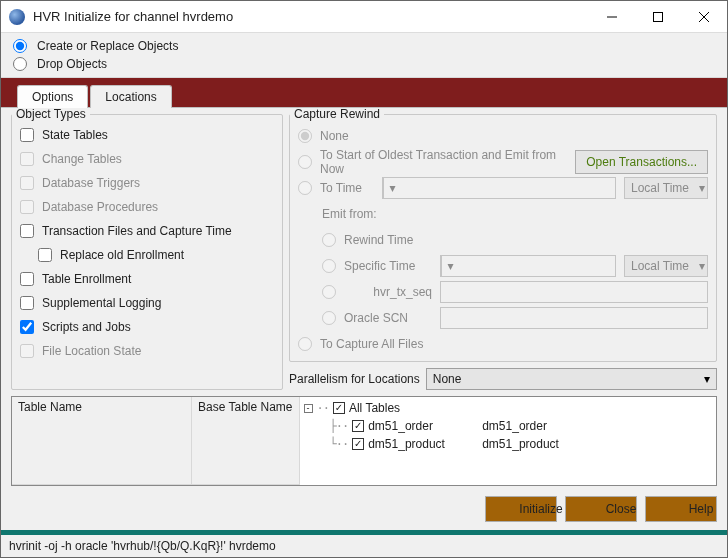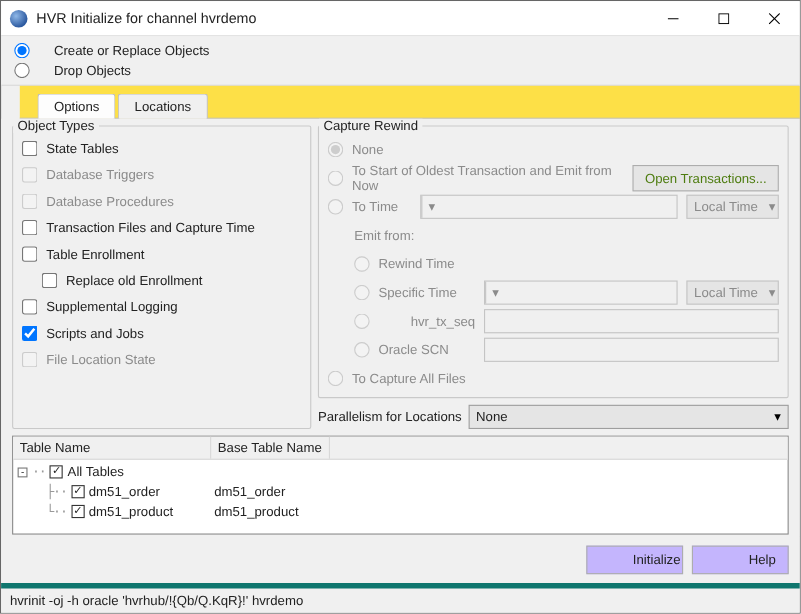--- a/index.html
+++ b/index.html
@@ -4,24 +4,24 @@
 <style>
   * { box-sizing: border-box; }
   html, body { margin:0; padding:0; font-family: "Segoe UI", Tahoma, sans-serif; font-size:12px; color:#222; background:#fff; height:100%; }
   .window { width:728px; height:558px; border:1px solid #666; display:flex; flex-direction:column; background:#f0f0f0; }
   .titlebar { height:32px; display:flex; align-items:center; background:#fff; border-bottom:1px solid #ddd; }
   .titlebar .icon { width:16px; height:16px; margin:0 8px; border-radius:50%; background:radial-gradient(circle at 35% 35%, #8fb8e8 0%, #2d5aa0 70%); }
   .titlebar .title { font-size:13px; flex:1; }
   .winbtns { display:flex; height:100%; }
   .winbtn { width:46px; display:flex; align-items:center; justify-content:center; }
   .winbtn svg { width:10px; height:10px; }
-  .radiorow { display:flex; align-items:center; gap:18px; padding:2px 10px; }
+  .radiorow { display:flex; align-items:center; gap:6px; padding:2px 10px; }
   .radiorow input[type=radio] { margin:0 4px 0 2px; }
   .radioset { background:#f0f0f0; padding:4px 0 4px 0; border-bottom:1px solid #d9d9d9; }
-  .tabs { display:flex; align-items:flex-end; padding:6px 10px 0 16px; border-bottom:1px solid #bfbfbf; background:#fde047;margin-left:17px; }
+  .tabs { display:flex; align-items:flex-end; padding:6px 10px 0 16px; border-bottom:1px solid #bfbfbf; background:#7f1d1d; }
   .tab { border:1px solid #bfbfbf; border-bottom:none; border-radius:3px 3px 0 0; padding:4px 14px; margin-right:2px; background:#f0f0f0; cursor:default; position:relative; top:1px; }
   .tab.active { background:#fdfdfd; }
   .content { flex:1; display:flex; flex-direction:column; background:#f0f0f0; padding:6px 10px 2px 10px; overflow:hidden; }
   .topcols { display:flex; gap:6px; }
   .group { border:1px solid #c9c9c9; border-radius:2px; padding:8px; position:relative; background:#f0f0f0; }
   .group-title { position:absolute; top:-8px; left:0; background:#f0f0f0; padding:0 4px; font-size:12px; }
   .leftcol { width:272px; }
   .rightcol { flex:1; }
   .chk { display:flex; align-items:center; gap:8px; height:24px; }
   .chk.indent { padding-left:18px; }
@@ -32,32 +32,32 @@
   .subrows { padding-left:24px; }
   .combo { flex:1; display:flex; align-items:center; border:1px solid #c4c4c4; background:#f0f0f0; height:22px; }
   .combo .arrow { width:18px; display:flex; align-items:center; justify-content:center; border-left:1px solid #c4c4c4; height:100%; }
   .smallcombo { width:84px; display:flex; align-items:center; background:#e5e5e5; border:1px solid #c4c4c4; height:22px; padding:0 2px 0 6px; color:#8b8b8b; }
   .smallcombo .arrow { margin-left:auto; }
   .txtbox { flex:1; border:1px solid #c4c4c4; background:#f0f0f0; height:22px; }
   .btn { border:1px solid #adadad; background:#e5e5e5; padding:0 10px; height:24px; display:flex; align-items:center; color:#4d7c0f; }
   .parallel { display:flex; align-items:center; gap:6px; margin-top:6px; }
   .widecombo { flex:1; border:1px solid #9e9e9e; background:#e5e5e5; height:22px; display:flex; align-items:center; padding:0 6px; color:#222; }
   .widecombo .arrow { margin-left:auto; color:#000; }
-  .tbl { flex:1; border:1px solid #888; background:#fff; margin-top:6px; display:flex; flex-direction:column; min-height:90px; }
+  .tbl { flex:1; border:1px solid #888; background:#fff; margin-top:6px; display:flex; flex-direction:row; min-height:90px; }
   .tblhdr { display:flex; background:#f0f0f0; border-bottom:1px solid #d8d8d8; }
   .tblhdr div { padding:3px 6px; border-right:1px solid #d8d8d8; font-size:12px; }
   .tblhdr .c1 { width:180px; }
   .tblbody { padding:2px 4px; font-size:12px; }
   .treerow { display:flex; align-items:center; height:18px; gap:4px; }
   .treerow .exp { width:9px; height:9px; border:1px solid #777; font-size:9px; line-height:7px; text-align:center; cursor:pointer; }
   .treerow .pad { display:inline-block; }
   .treerow .chkbox { width:12px; height:12px; border:1px solid #333; font-size:10px; line-height:10px; text-align:center; }
   .treerow .name { width:110px; }
   .btnrow { display:flex; justify-content:flex-end; gap:8px; padding:8px 10px; background:#f0f0f0; }
-  .mainbtn { width:88px; height:26px; border:1px solid #adadad; background:#c4b5fd; display:flex; align-items:center; justify-content:center; cursor:pointer;padding-left:40px; }
+  .mainbtn { width:72px; height:26px; border:1px solid #adadad; background:#a16207; display:flex; align-items:center; justify-content:center; cursor:pointer;padding-left:40px; }
   .cmdline { border-top:5px solid #0f766e; padding:4px 8px; background:#f0f0f0; font-size:12px; }
   .tree-conn { color:#999; font-family:monospace; letter-spacing:-1px; }
 </style>
 </head>
 <body>
 
 <div class="window">
 
   <div class="titlebar">
     <div class="icon"></div>
@@ -102,37 +102,41 @@
     <div class="topcols">
 
       <div class="group leftcol">
         <span class="group-title">Object Types</span>
         <label class="chk">
             <input type="checkbox" style="">
             <span>State Tables</span>
           </label>
         <label class="chk disabled">
             <input type="checkbox" disabled="" style="">
+            <span>Change Tables</span>
+          </label>
+        <label class="chk disabled">
+            <input type="checkbox" disabled="" style="">
             <span>Database Triggers</span>
           </label>
         <label class="chk disabled">
             <input type="checkbox" disabled="" style="">
             <span>Database Procedures</span>
           </label>
         <label class="chk">
             <input type="checkbox" style="">
             <span>Transaction Files and Capture Time</span>
           </label>
+        <label class="chk indent">
+            <input type="checkbox" style="">
+            <span>Replace old Enrollment</span>
+          </label>
         <label class="chk">
             <input type="checkbox" style="">
             <span>Table Enrollment</span>
-          </label>
-        <label class="chk indent">
-            <input type="checkbox" style="">
-            <span>Replace old Enrollment</span>
           </label>
         <label class="chk">
             <input type="checkbox" style="">
             <span>Supplemental Logging</span>
           </label>
         <label class="chk">
             <input type="checkbox" checked="" style="">
             <span>Scripts and Jobs</span>
           </label>
         <label class="chk disabled">
@@ -240,17 +244,18 @@
           <span class="chkbox">✓</span>
           <span class="name">dm51_product</span>
           <span>dm51_product</span>
         </div>
       </div>
     </div>
   </div>
 
   <div class="btnrow">
     <div class="mainbtn">Initialize</div>
+    <div class="mainbtn">Close</div>
     <div class="mainbtn">Help</div>
   </div>
 
   <div class="cmdline">hvrinit -oj -h oracle 'hvrhub/!{Qb/Q.KqR}!' hvrdemo</div>
 </div>
 
 </body></html>

